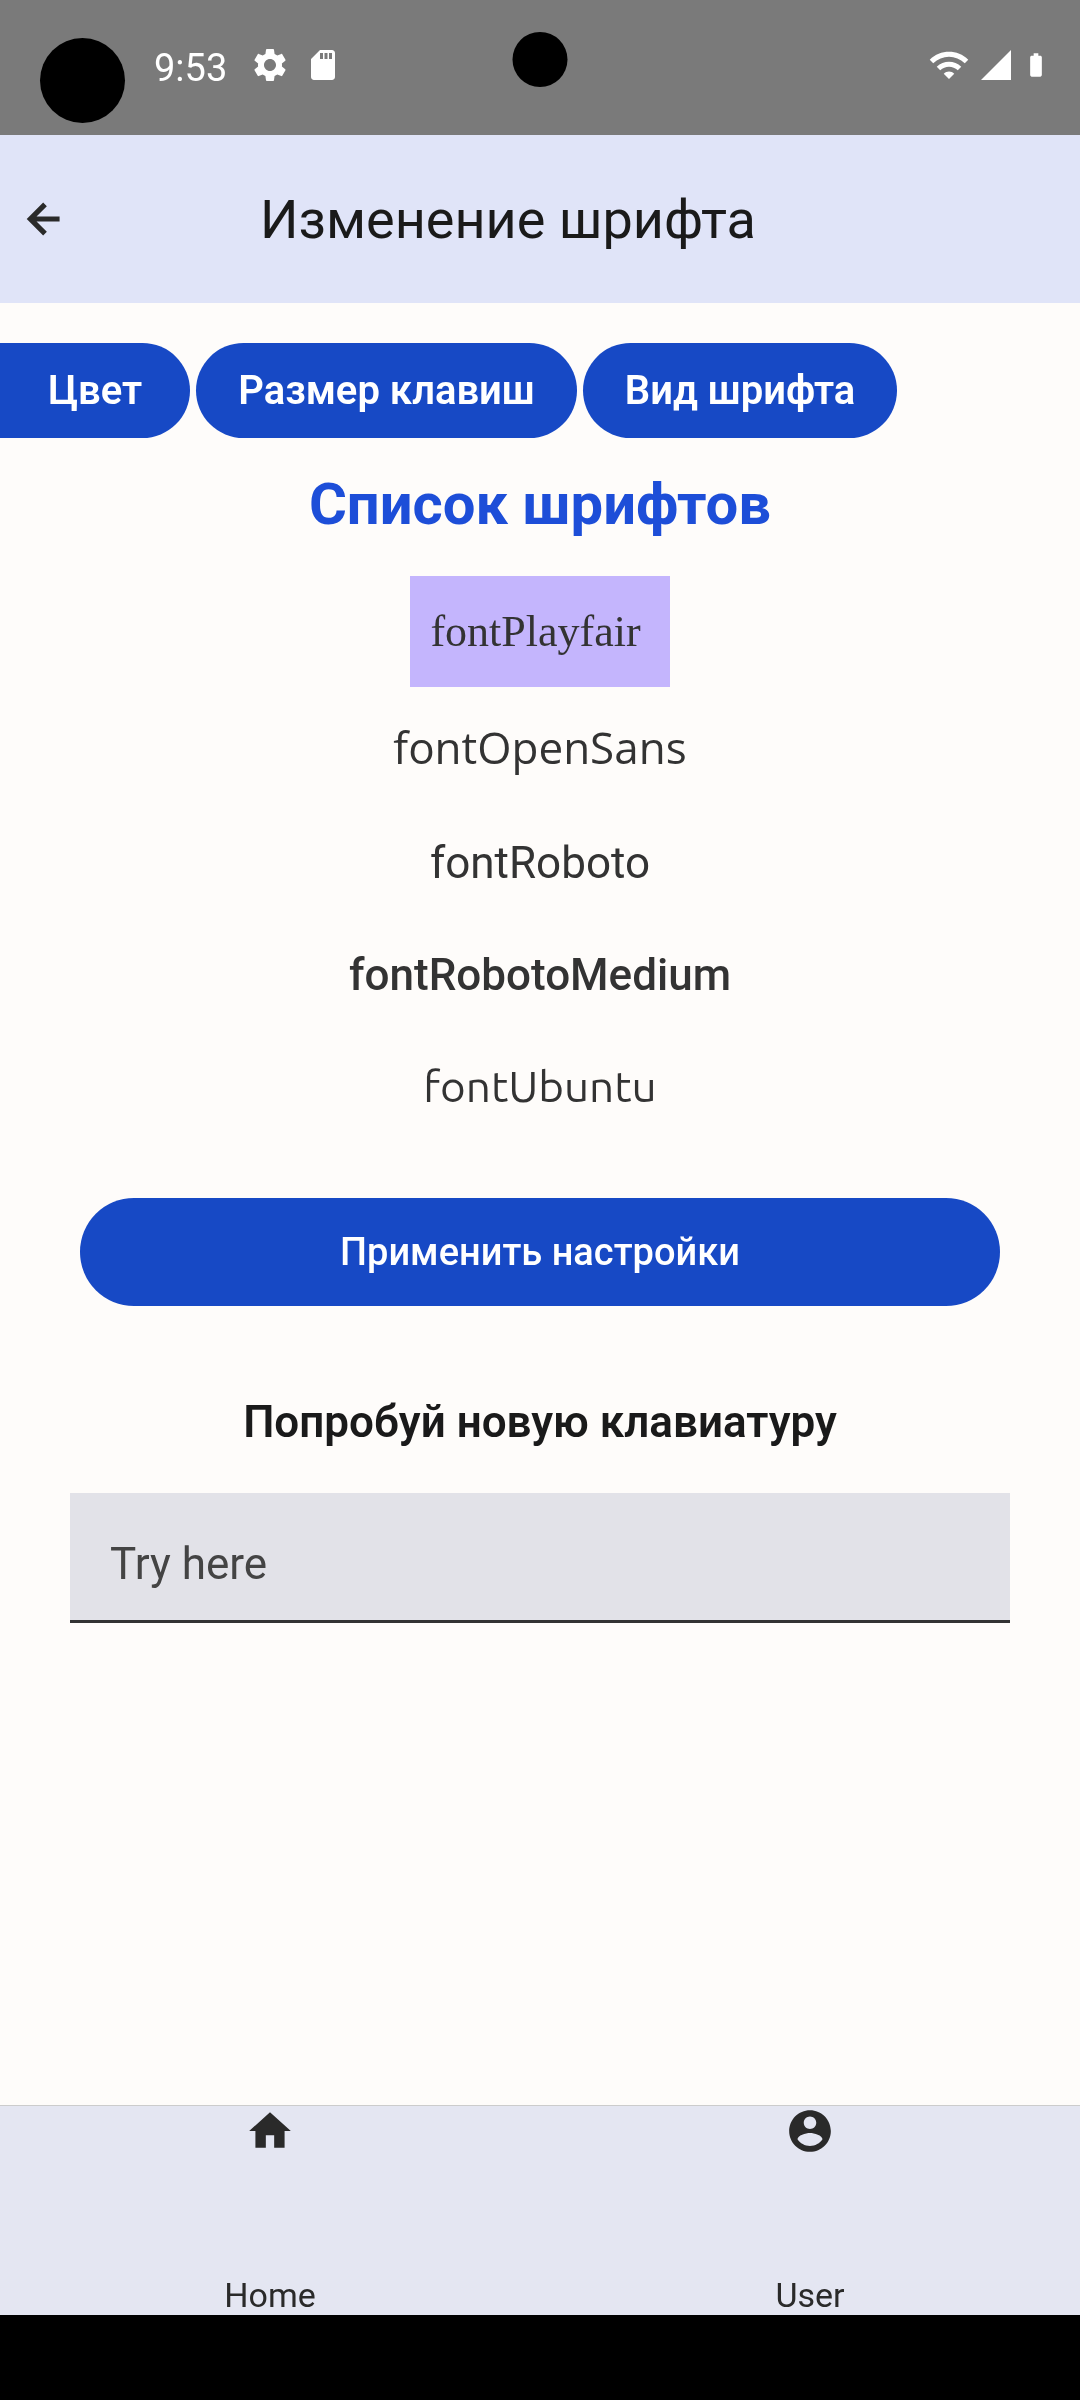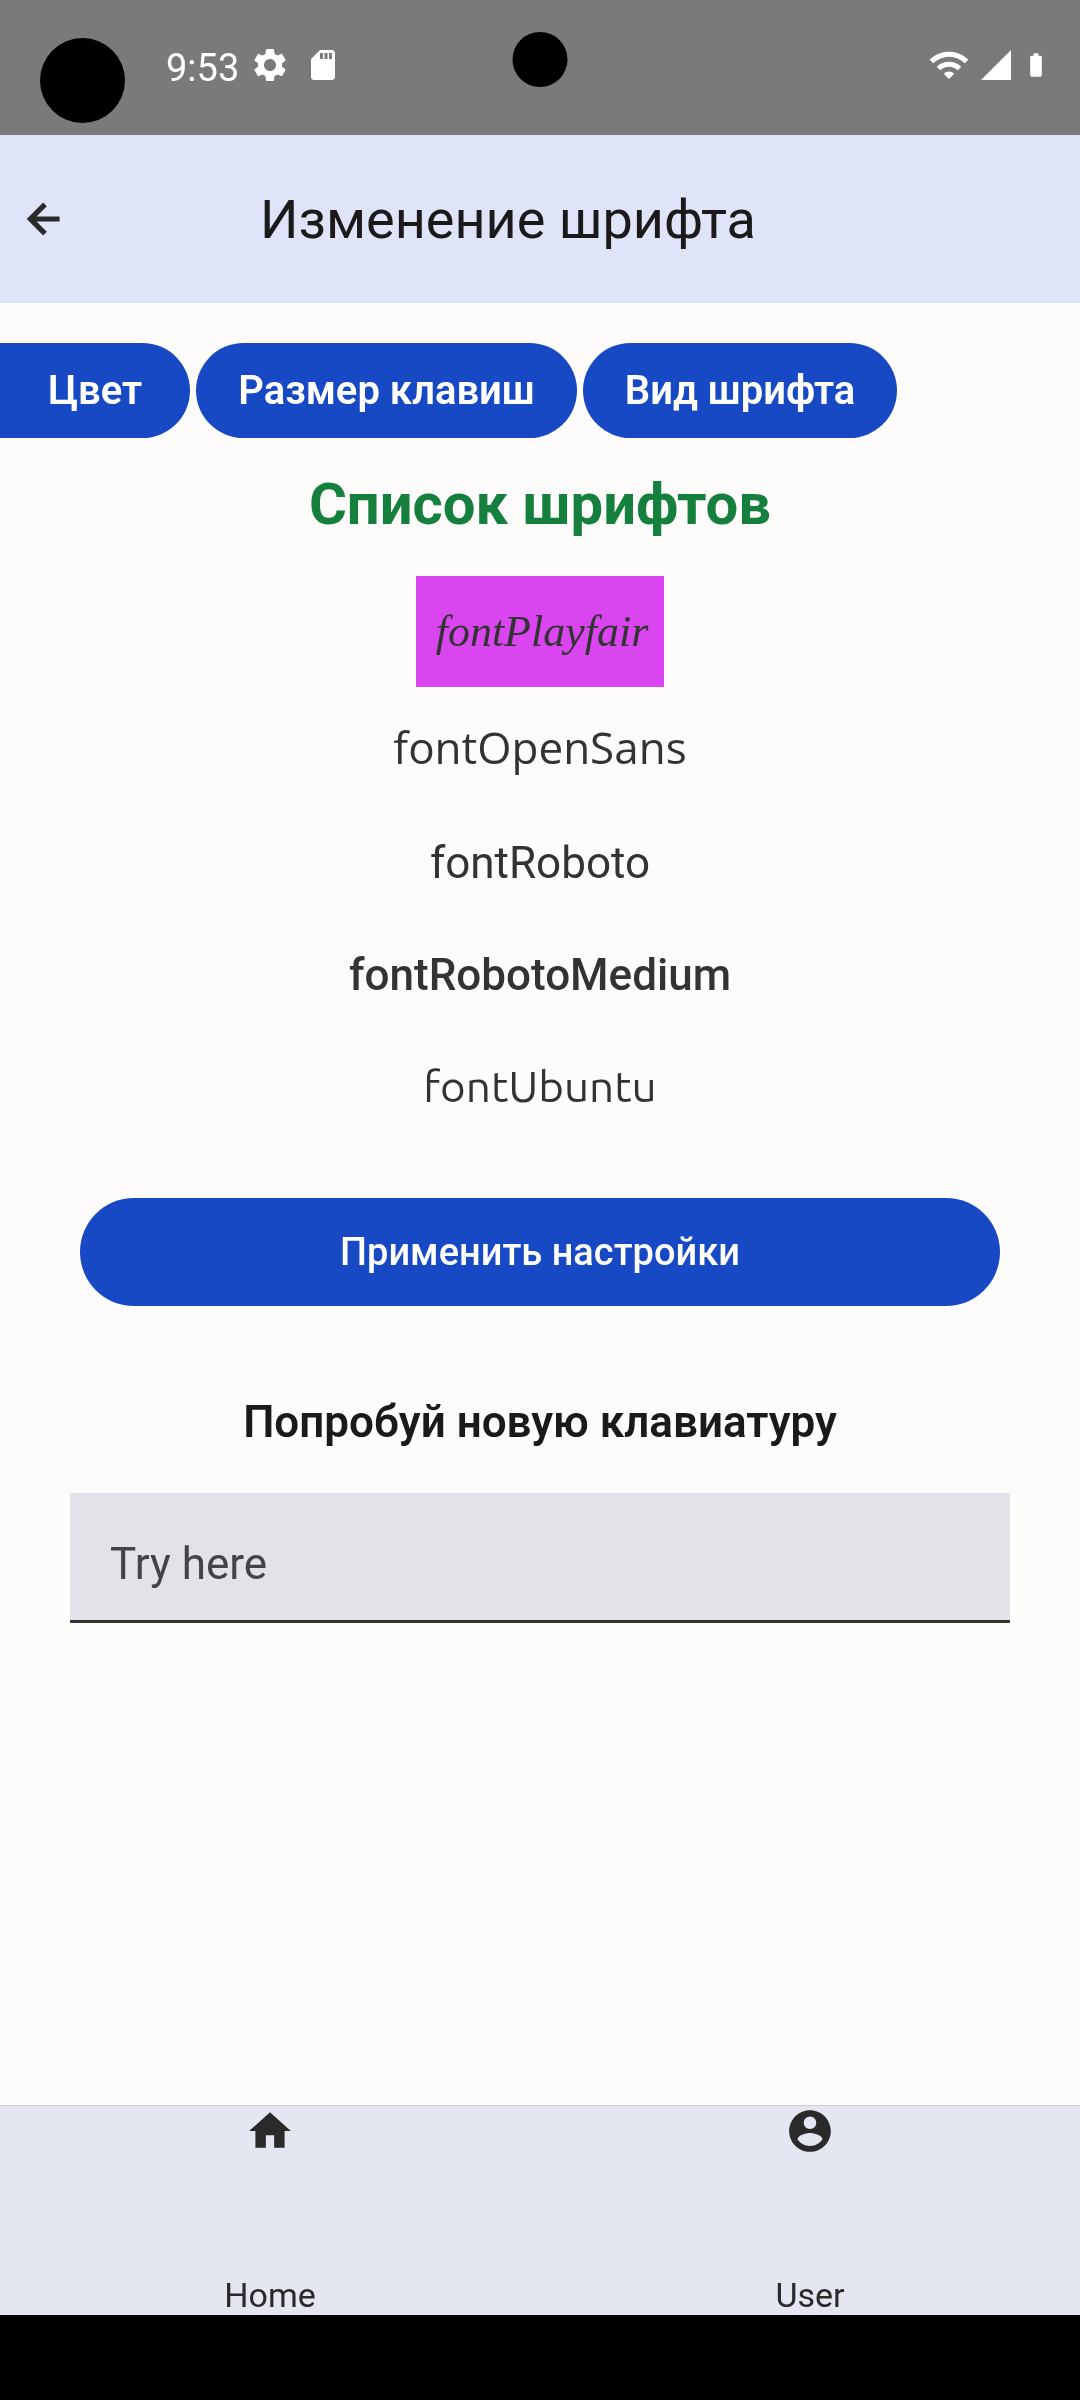--- a/index.html
+++ b/index.html
@@ -40,21 +40,21 @@
       border-radius: 50%;
       position: absolute;
       left: 50%;
       transform: translateX(-50%);
       top: 32px;
     }
     .status-time {
       color: #fff;
       font-size: 38px;
       position: absolute;
-      left: 166px;
+      left: 154px;
       top: 46px;
     }
     .status-icons-left {
       position: absolute;
       left: 250px;
       top: 44px;
       display: flex;
       gap: 15px;
       align-items: center;
     }
@@ -122,43 +122,42 @@
       border-top-left-radius: 0;
       border-bottom-left-radius: 0;
       border-top-right-radius: 50px;
       border-bottom-right-radius: 50px;
       padding-left: 48px;
       padding-right: 48px;
     }
     .list-title {
       font-size: 58px;
       font-weight: 700;
-      color: #15803d;
+      color: #1d4ed8;
       margin-bottom: 38px;
     }
     .font-list {
       display: flex;
       flex-direction: column;
       align-items: center;
       gap: 0;
       width: 100%;
     }
     .font-item {
       font-size: 44px;
       color: #333;
       padding: 30px 20px;
       cursor: pointer;
       text-align: center;
     }
     .font-item.selected {
-      background: #d946ef;
+      background: #c4b5fd;
       padding-left: 20px;
-      padding-right: 16px;
+      padding-right: 29px;
       font-family: 'Playfair Display', serif;
-      font-style: italic;
     }
     .font-item.playfair { font-family: Georgia, serif; }
     .font-item.opensans { font-family: 'Open Sans', sans-serif; }
     .font-item.roboto { font-family: Roboto, sans-serif; text-align: center; }
     .font-item.robotomedium { font-family: Roboto, sans-serif; font-weight: 500; }
     .font-item.ubuntu { font-family: Ubuntu, sans-serif; }
     .apply-btn {
       background: #1749c5;
       color: #fff;
       border: none;

